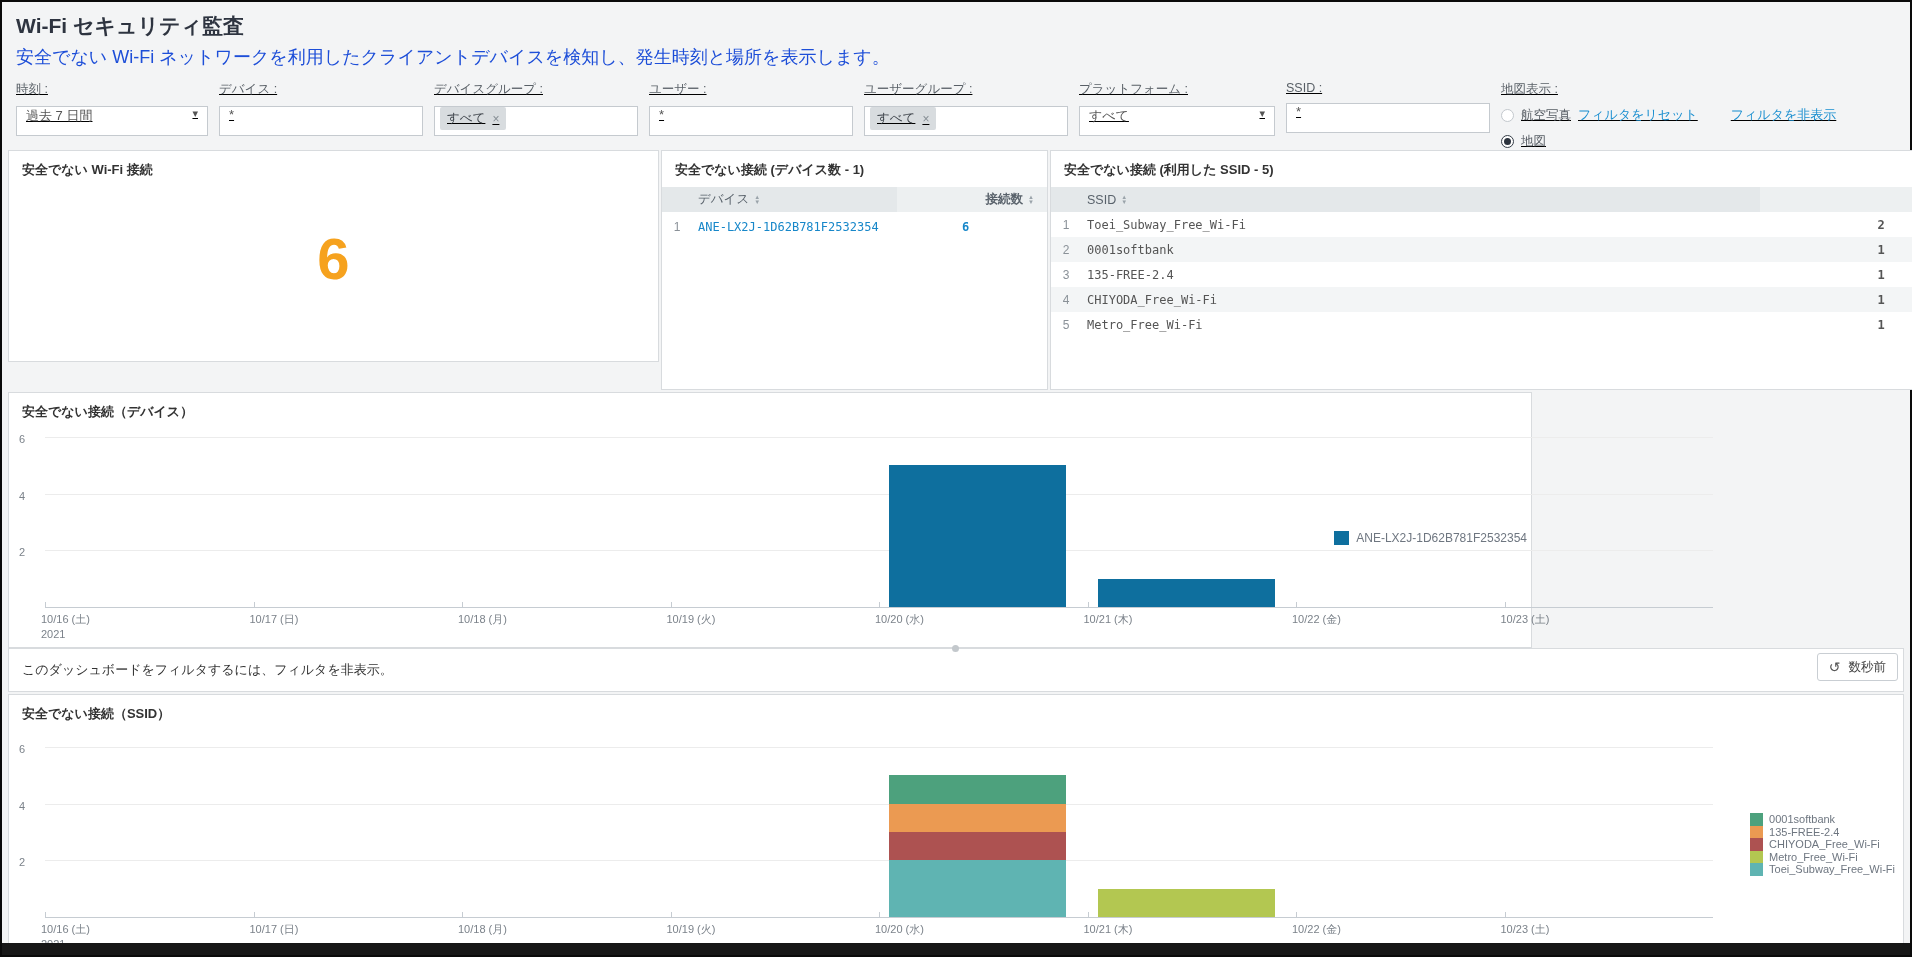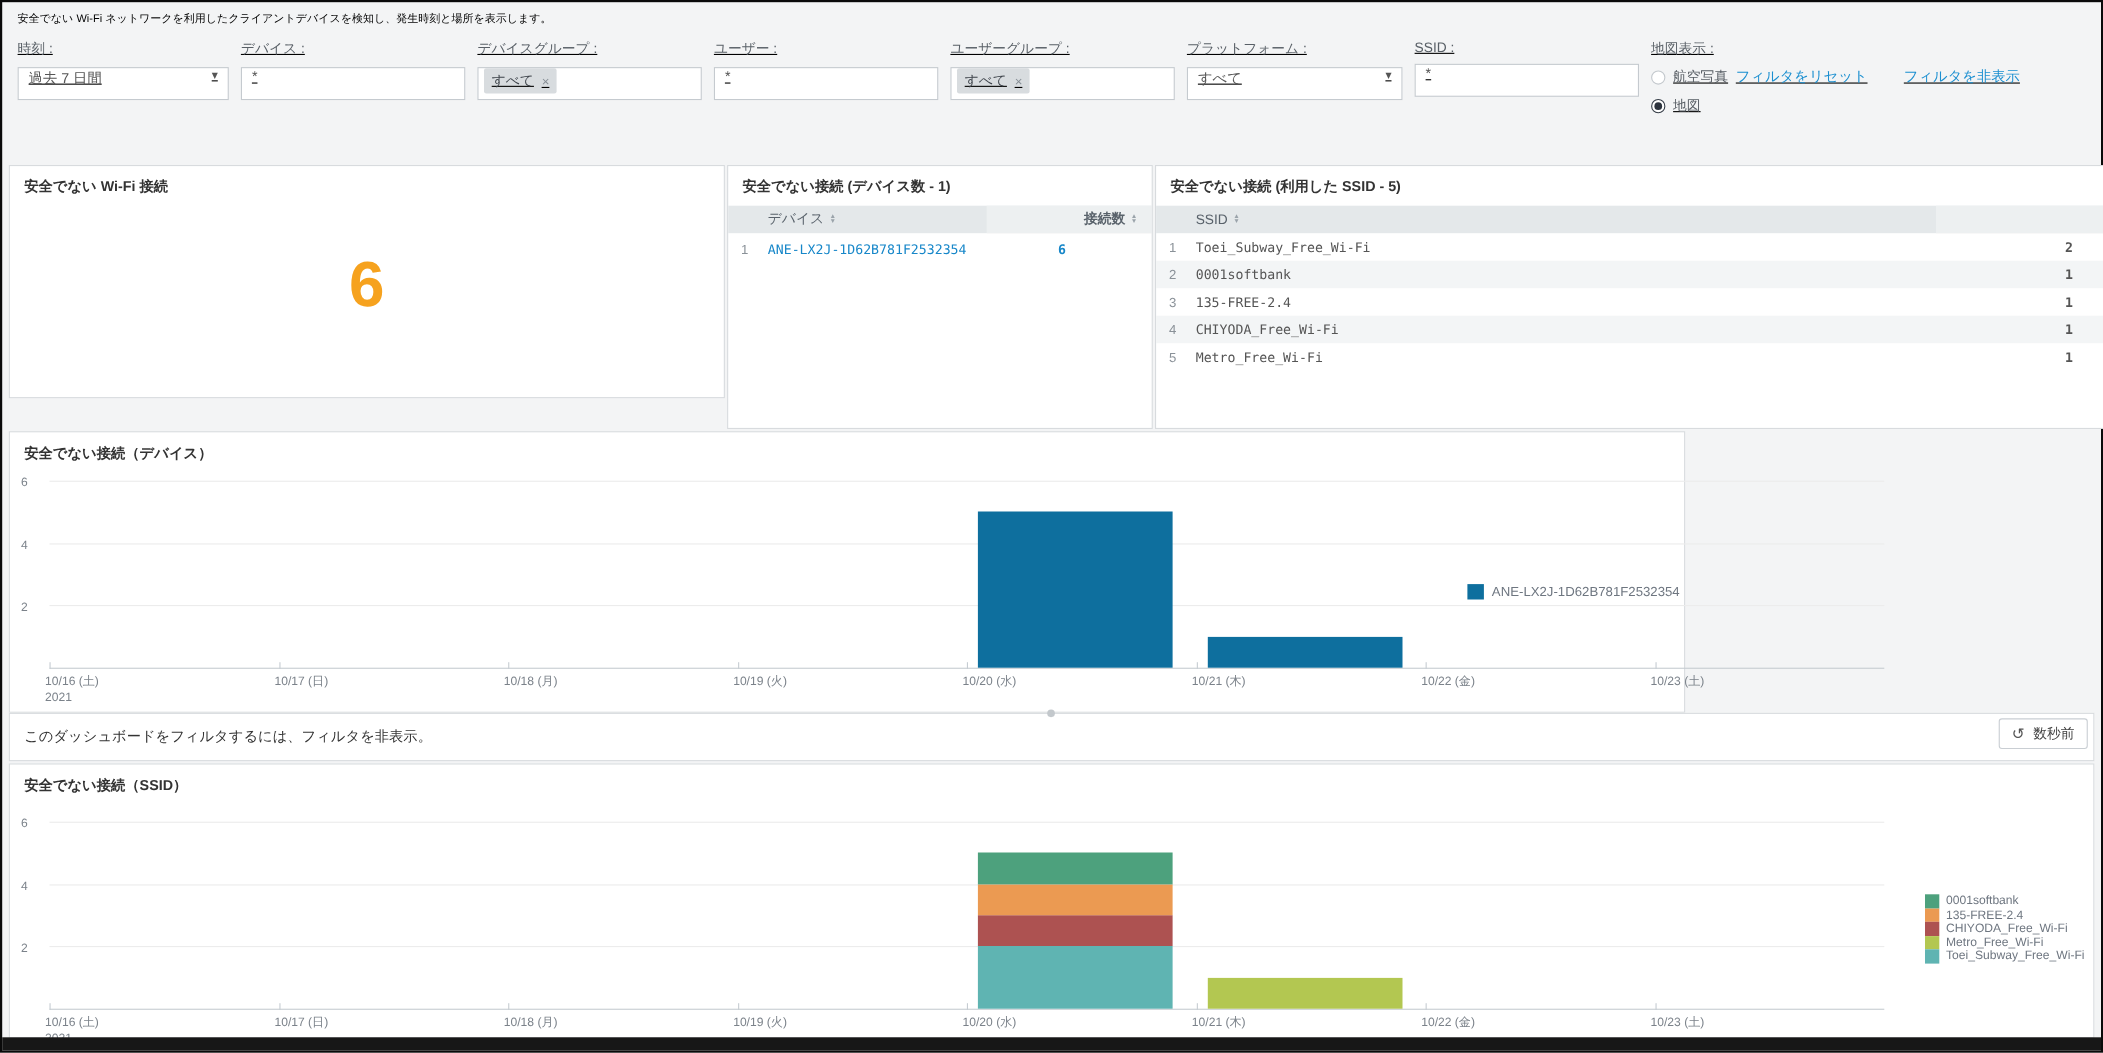--- a/index.html
+++ b/index.html
@@ -3,21 +3,21 @@
 <meta charset="utf-8">
 <style>
   html,body{margin:0;padding:0;}
   body{width:1912px;height:957px;position:relative;font-family:"Liberation Sans",sans-serif;background:#000;overflow:hidden;}
   .frame{position:absolute;inset:0;border:2px solid #0a0a0a;background:#f3f4f5;}
   .bottom-strip{position:absolute;left:0;right:0;bottom:0;height:12px;background:#171717;}
 
   
   .top{position:absolute;top:0;left:0;right:0;height:146px;padding:8px 14px;box-sizing:border-box;}
   .page-title{margin:2px 0 5px;font-size:21px;font-weight:700;color:#2e3440;}
-  .page-subtitle{margin:0 0 12px;font-size:10px;color:#000000;}
+  .page-subtitle{margin:0 0 12px;font-size:18px;color:#1d4ed8;}
   .filters{display:flex;gap:11px;align-items:flex-start;text-decoration:underline;}
   .fcol{display:flex;flex-direction:column;}
   .flabel{font-size:12.5px;color:#585f66;margin-bottom:8px;}
   .fbox{height:30px;box-sizing:border-box;background:#fff;border:1px solid #c5cacf;display:flex;align-items:flex-start;padding:0 9px;font-size:13px;color:#555;}
   .select{justify-content:space-between;cursor:pointer;}
   .chev{font-size:11px;color:#555;}
   .tags{padding:0 5px;}
   .tag{background:#d8dcdf;border-radius:2px;padding:3px 7px;font-size:12.5px;color:#3d434a;display:inline-flex;align-items:center;gap:7px;}
   .tag .x{color:#858d94;font-size:12px;cursor:pointer;}
   .map-rows{display:flex;flex-direction:column;gap:9px;}
@@ -81,20 +81,21 @@
   .drag-dot{position:absolute;left:50%;top:-4px;width:7px;height:7px;margin-left:-4px;border-radius:50%;background:#c3c8cc;cursor:row-resize;}
   .refresh-btn{position:absolute;right:5px;top:4px;height:28px;box-sizing:border-box;border:1px solid #c9ced3;border-radius:3px;background:#fff;display:flex;align-items:center;gap:8px;padding:0 11px;font-size:12.5px;color:#444;cursor:pointer;}
   .refresh-icon{font-size:14px;color:#555;}
 </style>
 </head>
 <body>
 
 <div class="frame">
 
   <div class="top">
+    <div class="page-title">Wi-Fi セキュリティ監査</div>
     <div class="page-subtitle">安全でない Wi-Fi ネットワークを利用したクライアントデバイスを検知し、発生時刻と場所を表示します。</div>
 
     <div class="filters">
       <div class="fcol" style="width:192px">
         <span class="flabel">時刻 :</span>
         <div class="fbox select">
           <span>過去 7 日間</span>
           <span class="chev">▾</span>
         </div>
       </div>

